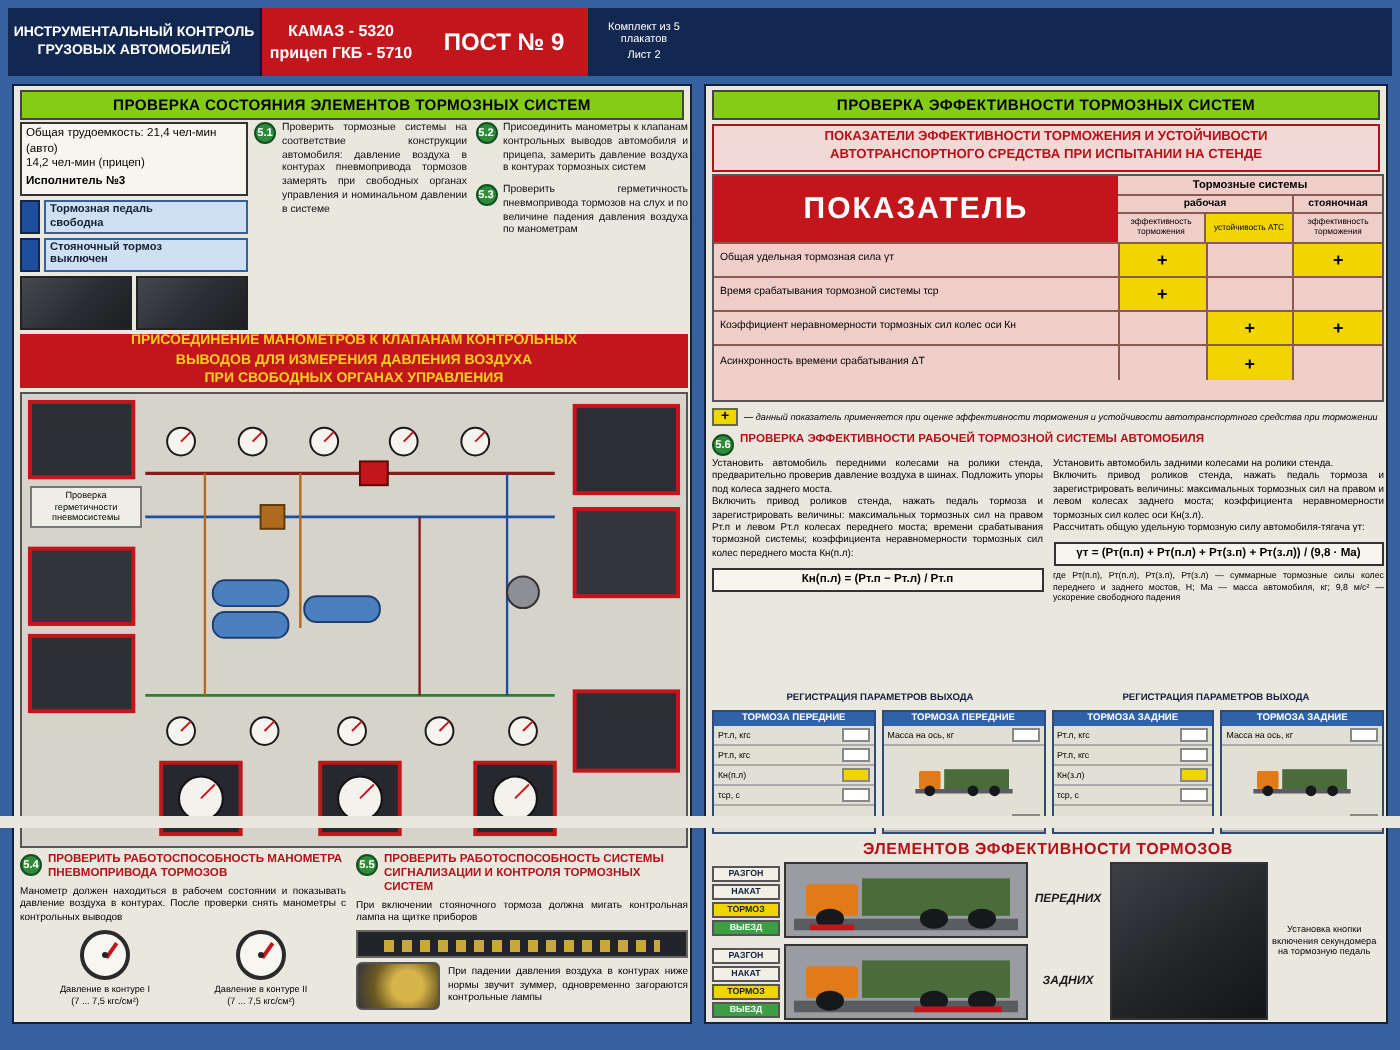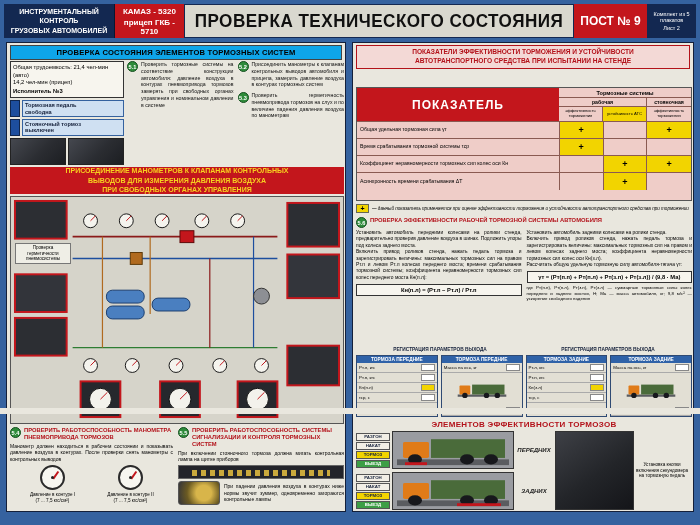--- a/index.html
+++ b/index.html
@@ -14,21 +14,21 @@
   .hdr-vehicle{width:80px;background:#c3161c;color:#fff;font-size:8px;font-weight:bold;text-align:center;display:flex;flex-direction:column;justify-content:center;gap:2px;border-left:1px solid #0a1630}
   .hdr-title{flex:1;background:#d9d8cf;margin:1px;display:flex;align-items:center;justify-content:center}
   .hdr-title span{font-size:18px;font-weight:bold;color:#101010;letter-spacing:.5px;transform:scaleX(.95);white-space:nowrap}
   .hdr-post{width:84px;background:#c3161c;color:#fff;display:flex;align-items:center;justify-content:center;font-size:12px;font-weight:bold}
   .hdr-note{width:56px;color:#fff;font-size:5.5px;display:flex;flex-direction:column;align-items:center;justify-content:center;gap:2px;text-align:center}
 
   
   .panel{position:absolute;top:42px;height:470px;background:#e9e7de;border:1px solid #14203a}
   .panel.left{left:6px;width:340px}
   .panel.right{left:352px;width:342px}
-  .ptitle{margin:2px 3px 0;border:1px solid #444;background:#0ea5e9;text-align:center;font-weight:bold;font-size:7.6px;padding:2px 0;letter-spacing:.2px}
+  .ptitle{margin:2px 3px 0;border:1px solid #444;background:#84cc16;text-align:center;font-weight:bold;font-size:7.6px;padding:2px 0;letter-spacing:.2px}
 
   
   .lp-top{position:absolute;left:3px;top:18px;width:334px;height:104px;display:flex;gap:3px}
   .lp-info{width:114px;display:flex;flex-direction:column;gap:2px}
   .labor{border:1px solid #333;background:#f7f5ee;font-size:5.8px;padding:2px;line-height:1.3}
   .cond{display:flex;align-items:stretch;gap:2px}
   .cond-sq{width:10px;background:#1d4e9e;border:1px solid #10264d}
   .cond-label{flex:1;background:#cfe0f2;border:1px solid #35629f;font-size:5.6px;font-weight:bold;color:#14203a;padding:1px 2px;line-height:1.15}
   .lp-photos{display:flex;gap:2px;flex:1}
   .photo{flex:1;background:linear-gradient(135deg,#45484f 0%,#2b2d32 55%,#1c1e22 100%);border:1px solid #222}
@@ -54,21 +54,21 @@
   .gauge-cap{font-size:4.6px;text-align:center;line-height:1.25;margin-top:2px}
   .ind-photo{height:14px;background:#23242a;border:1px solid #666;margin-top:2px;position:relative;overflow:hidden}
   .ind-lights{position:absolute;left:8%;top:4px;width:84%;height:6px;background:repeating-linear-gradient(90deg,#caa93c 0 5px,#23242a 5px 9px)}
   .horn-row{display:flex;gap:4px;margin-top:2px;align-items:center}
   .horn{flex:none;width:42px;height:24px;border:1px solid #555;border-radius:3px;background:radial-gradient(circle at 62% 50%,#d8b54a 0 28%,#6b5a22 62%,#35353a 100%)}
 
   
   .subtitle{margin:2px 3px;background:#f3d9d6;border:1px solid #b3121a;color:#b3121a;font-weight:bold;font-size:6.6px;text-align:center;line-height:1.35;padding:2px 1px}
   .itable{position:absolute;left:3px;top:44px;width:336px;height:114px;background:#efcdc8;border:1px solid #555;font-size:5.2px}
   .it-top{display:flex;height:34px;border-bottom:1px solid #8a5a52}
-  .it-ind{width:204px;background:#c3161c;color:#fff;font-weight:bold;font-size:12px;display:flex;align-items:center;justify-content:center;letter-spacing:1px}
+  .it-ind{width:204px;background:#c3161c;color:#fff;font-weight:bold;font-size:15px;display:flex;align-items:center;justify-content:center;letter-spacing:1px}
   .it-right{flex:1;display:flex;flex-direction:column}
   .it-group{height:10px;display:flex;align-items:center;justify-content:center;font-weight:bold;font-size:5.6px;border-bottom:1px solid #8a5a52}
   .it-subrow{height:9px;display:flex;border-bottom:1px solid #8a5a52}
   .it-sub{display:flex;align-items:center;justify-content:center;font-weight:bold}
   .it-sub.w2{width:88px;border-right:1px solid #8a5a52}
   .it-sub.w1{flex:1}
   .it-subsubrow{flex:1;display:flex}
   .it-ss{width:44px;display:flex;align-items:center;justify-content:center;text-align:center;font-size:4.2px;line-height:1.1;border-right:1px solid #8a5a52;padding:0 1px}
   .it-ss:last-child{border-right:none}
   .it-ss.yl{background:#f2d400}
@@ -118,23 +118,20 @@
 
 <div class="poster">
 
   <div class="header">
     <div class="hdr-left pre">ИНСТРУМЕНТАЛЬНЫЙ КОНТРОЛЬ
 ГРУЗОВЫХ АВТОМОБИЛЕЙ</div>
     <div class="hdr-vehicle">
       <span>КАМАЗ - 5320</span>
       <span>прицеп ГКБ - 5710</span>
     </div>
-    <div class="hdr-title">
-      <span>ПРОВЕРКА ТЕХНИЧЕСКОГО СОСТОЯНИЯ</span>
-    </div>
     <div class="hdr-post">ПОСТ № 9</div>
     <div class="hdr-note">
       <span>Комплект из 5 плакатов</span>
       <span>Лист 2</span>
     </div>
   </div>
 
   <div class="panel left">
     <div class="ptitle">ПРОВЕРКА СОСТОЯНИЯ ЭЛЕМЕНТОВ ТОРМОЗНЫХ СИСТЕМ</div>
 
@@ -290,20 +287,21 @@
         <div class="ind-lights"></div>
       </div>
       <div class="horn-row">
         <div class="horn"></div>
         <div class="sec-text" style="margin-top:0">При падении давления воздуха в контурах ниже нормы звучит зуммер, одновременно загораются контрольные лампы</div>
       </div>
     </div>
   </div>
 
   <div class="panel right">
+    <div class="ptitle">ПРОВЕРКА ЭФФЕКТИВНОСТИ ТОРМОЗНЫХ СИСТЕМ</div>
     <div class="subtitle pre">ПОКАЗАТЕЛИ ЭФФЕКТИВНОСТИ ТОРМОЖЕНИЯ И УСТОЙЧИВОСТИ
 АВТОТРАНСПОРТНОГО СРЕДСТВА ПРИ ИСПЫТАНИИ НА СТЕНДЕ</div>
 
     <div class="itable">
       <div class="it-top">
         <div class="it-ind">ПОКАЗАТЕЛЬ</div>
         <div class="it-right">
           <div class="it-group">Тормозные системы</div>
           <div class="it-subrow">
             <div class="it-sub w2">рабочая</div>

